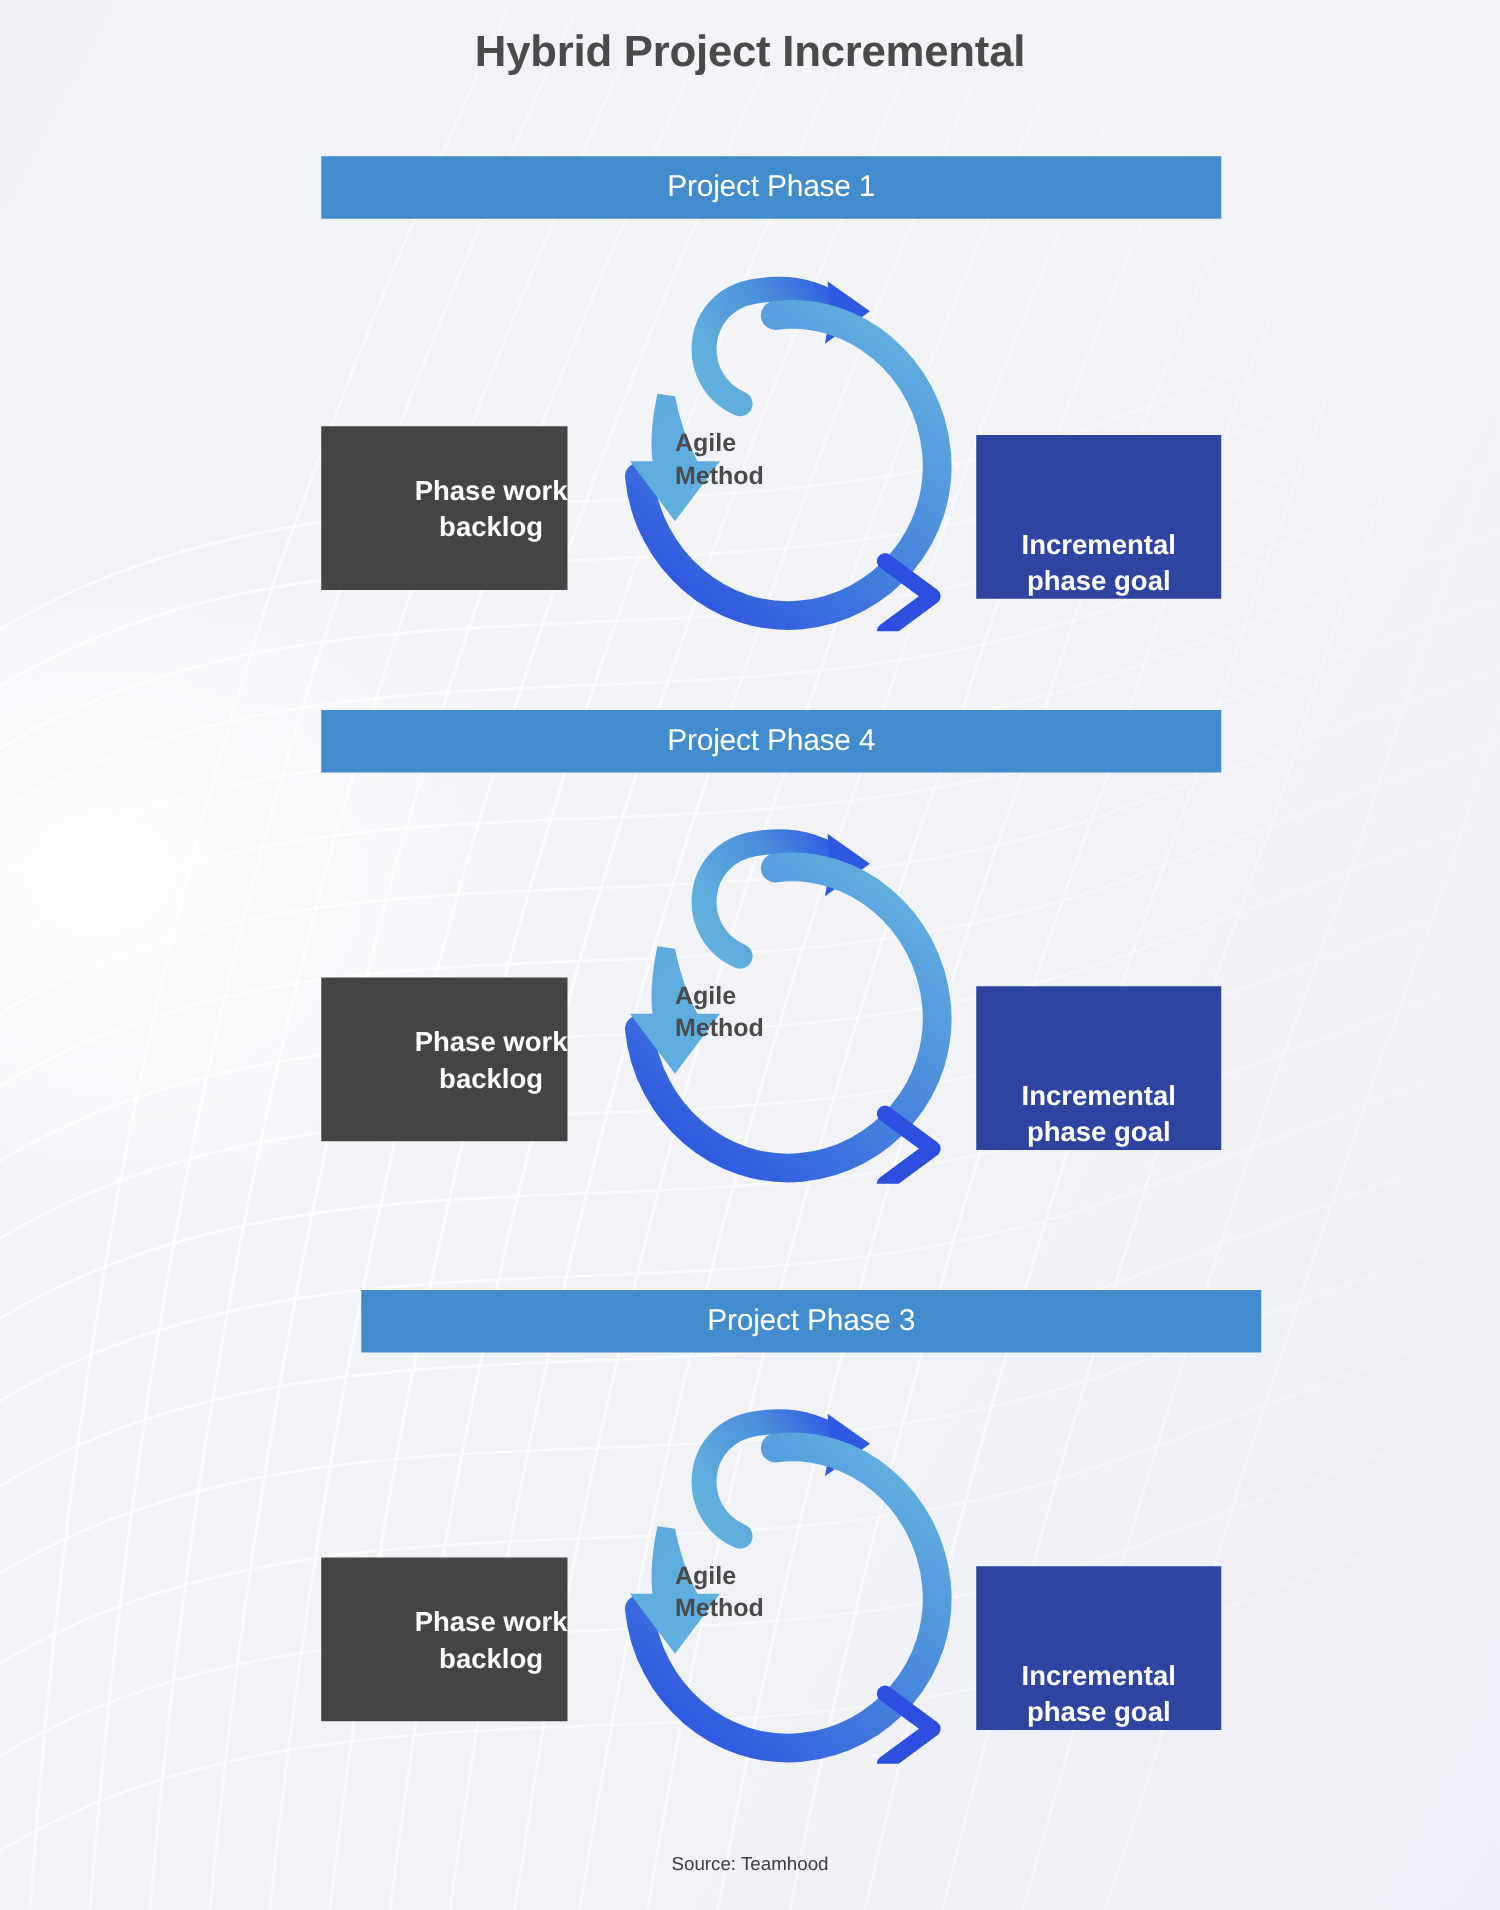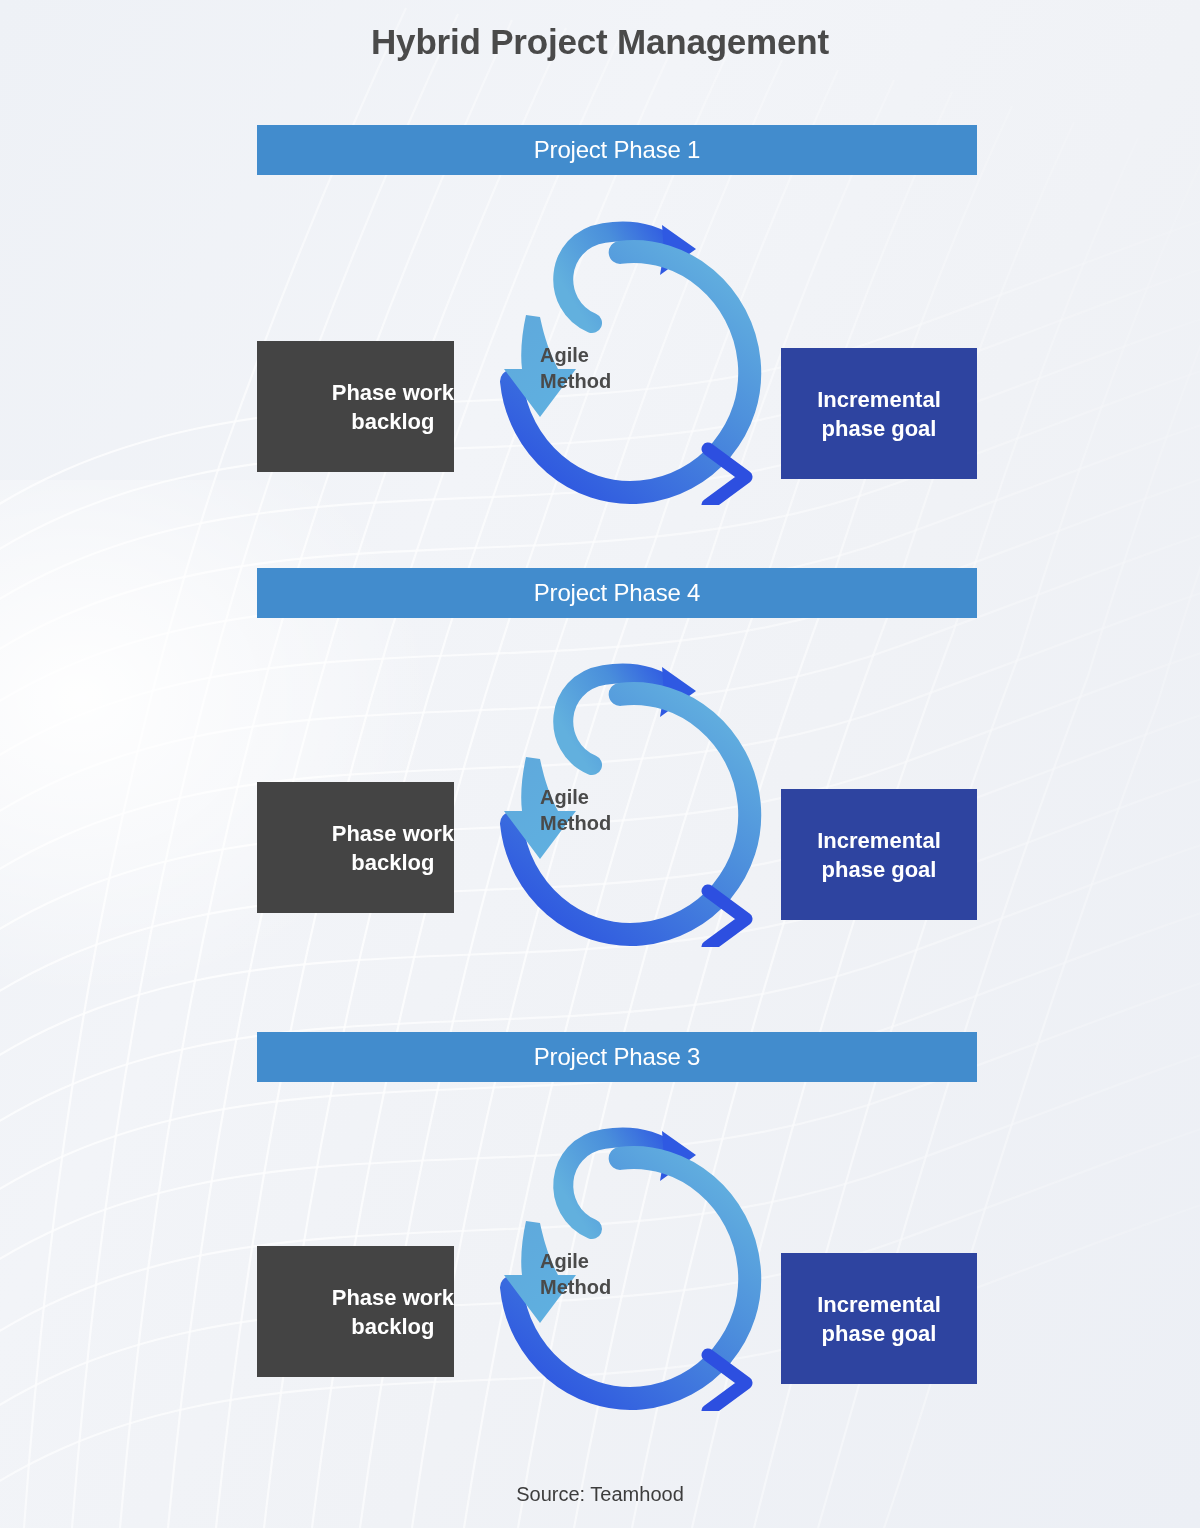--- a/index.html
+++ b/index.html
@@ -94,21 +94,21 @@
     position: absolute;
     left: 781px;
     width: 196px;
     height: 131px;
     background: #2e44a0;
     color: #ffffff;
     font-size: 22px;
     font-weight: bold;
     line-height: 29px;
     display: flex;
-    align-items: center;
+    align-items: flex-end;
     justify-content: center;
     text-align: center;
   }
 
   .agile-svg {
     position: absolute;
     left: 480px;
     width: 300px;
     height: 300px;
   }
@@ -123,21 +123,21 @@
     line-height: 26px;
   }
 
   
   #source-note {
     position: absolute;
     left: 0;
     top: 1483px;
     width: 1200px;
     text-align: center;
-    font-size: 20px;
+    font-size: 15px;
     color: #3d3d3d;
   }
 </style>
 </head>
 <body>
 
 <div id="canvas">
 
   <svg id="bg-mesh" viewBox="0 0 1200 1528" preserveAspectRatio="none">
     <defs>
@@ -190,21 +190,21 @@
       <path d="M692,1528 C 738,1326 820,986 954,630 C 1016,430 1078,268 1138,138"></path>
       <path d="M754,1528 C 800,1344 886,1008 1020,652 C 1082,450 1144,286 1204,156"></path>
       <path d="M818,1528 C 866,1364 954,1030 1088,676 C 1150,472 1212,306 1272,176"></path>
       <path d="M884,1528 C 934,1386 1024,1056 1158,702 C 1220,496 1282,328 1342,198"></path>
       <path d="M72,1528 C 100,1172 156,812 276,460 C 338,284 398,142 458,14"></path>
       <path d="M24,1528 C 50,1166 104,804 224,452 C 286,278 346,136 406,8"></path>
     </g>
   </svg>
   <div id="bg-glow"></div>
 
-  <div id="page-title">Hybrid Project Management</div>
+  <div id="page-title">Hybrid Project Incremental</div>
 
   <div class="phase-section">
 
     <div class="phase-bar" style="top:125px;">Project Phase 1</div>
 
     <div class="backlog-box" style="top:341px;">
       <span>
         <span>Phase work</span><br>
         <span>backlog</span>
       </span>
@@ -310,21 +310,21 @@
     <div class="goal-box" style="top:789px;">
       <span>
         <span>Incremental</span><br>
         <span>phase goal</span>
       </span>
     </div>
   </div>
 
   <div class="phase-section">
 
-    <div class="phase-bar" style="top:1032px;">Project Phase 3</div>
+    <div class="phase-bar" style="top:1032px;margin-left:32px;">Project Phase 3</div>
 
     <div class="backlog-box" style="top:1246px;">
       <span>
         <span>Phase work</span><br>
         <span>backlog</span>
       </span>
     </div>
 
     <svg class="agile-svg" style="top:1111px;" viewBox="0 0 300 300">
       <defs>

